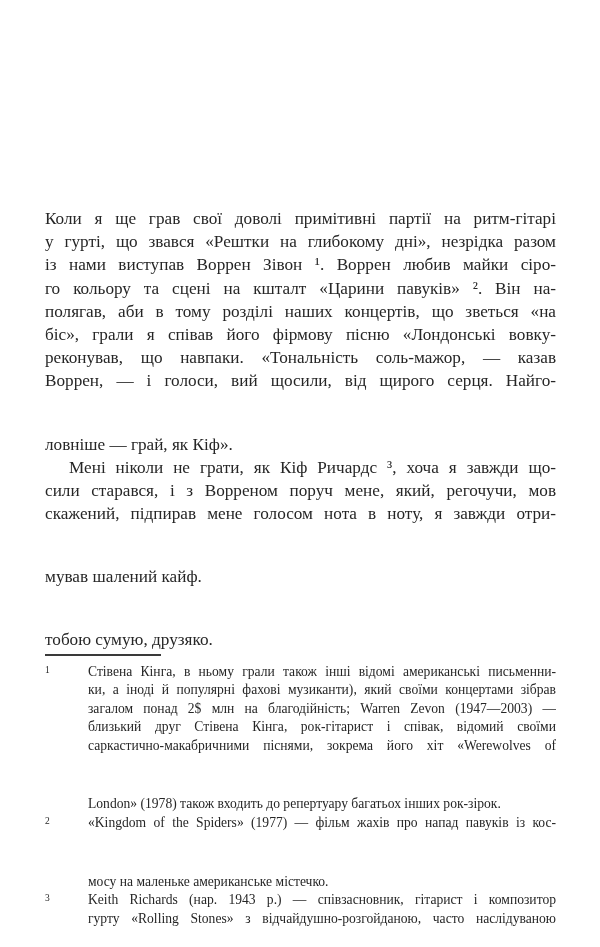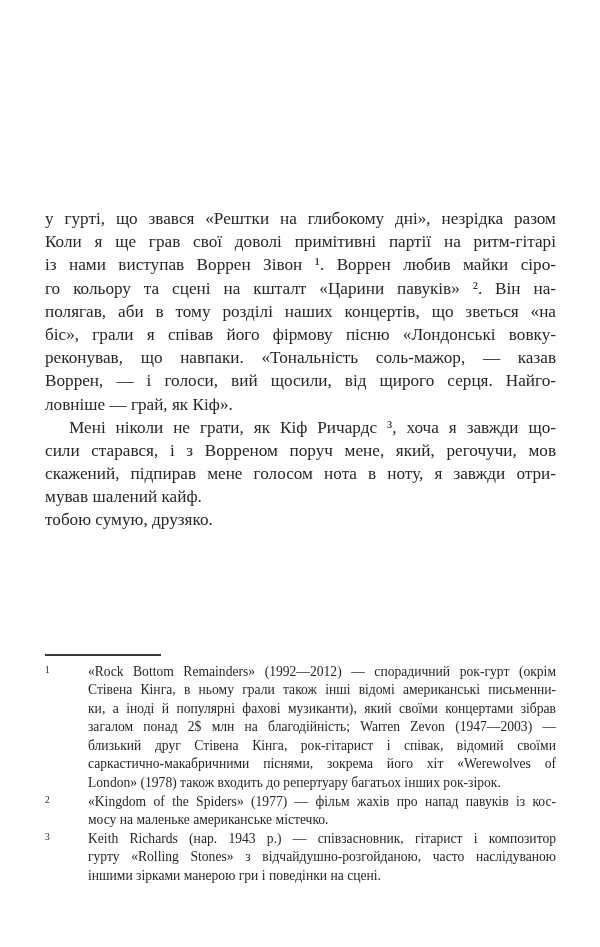--- a/index.html
+++ b/index.html
@@ -25,21 +25,21 @@
     width: 511px;
     font-size: 17.2px;
     line-height: 23.2px;
   }
   .tline {
     text-align: justify;
     text-align-last: justify;
     height: 23.2px;
     overflow: hidden;
   }
-  .tline.lastline { text-align-last: left; }
+  .tline.lastline { text-align-last: left; margin-top: 40px; }
   .tline.indent { text-indent: 24px; }
   .footnotes {
     position: absolute;
     left: 45px;
     top: 654px;
     width: 511px;
   }
   .fn-rule {
     width: 116px;
     height: 1.5px;
@@ -61,22 +61,22 @@
     line-height: 18.6px;
   }
   .fn-lines .tline { height: 18.6px; }
 </style>
 </head>
 <body>
 
 <div class="page" style="color: rgb(38, 38, 38); background: rgb(255, 255, 255);">
   <div class="main-text" id="main-text">
       <div class="paragraph">
+        <div class="tline">Коли я ще грав свої доволі примітивні партії на ритм-гітарі</div>
         <div class="tline">у гурті, що звався «Рештки на глибокому дні», незрідка разом</div>
-        <div class="tline">Коли я ще грав свої доволі примітивні партії на ритм-гітарі</div>
         <div class="tline">із нами виступав Воррен Зівон ¹. Воррен любив майки сіро-</div>
         <div class="tline">го кольору та сцені на кшталт «Царини павуків» ². Він на-</div>
         <div class="tline">полягав, аби в тому розділі наших концертів, що зветься «на</div>
         <div class="tline">біс», грали я співав його фірмову пісню «Лондонські вовку-</div>
         <div class="tline">реконував, що навпаки. «Тональність соль-мажор, — казав</div>
         <div class="tline">Воррен, — і голоси, вий щосили, від щирого серця. Найго-</div>
         <div class="tline lastline">ловніше — грай, як Кіф».</div>
       </div>
       <div class="paragraph">
         <div class="tline indent">Мені ніколи не грати, як Кіф Ричардс ³, хоча я завжди що-</div>
@@ -87,21 +87,20 @@
       <div class="paragraph">
         <div class="tline lastline">тобою сумую, друзяко.</div>
       </div>
     </div>
   <div class="footnotes">
     <div class="fn-rule" style="background: rgb(58, 58, 58);"></div>
     <div id="fn-list">
         <div class="footnote">
           <span class="fn-marker">1</span>
           <div class="fn-lines">
-            <div class="tline">«Rock Bottom Remainders» (1992—2012) — спорадичний рок-гурт (окрім</div>
             <div class="tline">Стівена Кінга, в ньому грали також інші відомі американські письменни-</div>
             <div class="tline">ки, а іноді й популярні фахові музиканти), який своїми концертами зібрав</div>
             <div class="tline">загалом понад 2$ млн на благодійність; Warren Zevon (1947—2003) —</div>
             <div class="tline">близький друг Стівена Кінга, рок-гітарист і співак, відомий своїми</div>
             <div class="tline">саркастично-макабричними піснями, зокрема його хіт «Werewolves of</div>
             <div class="tline lastline">London» (1978) також входить до репертуару багатьох інших рок-зірок.</div>
           </div>
         </div>
         <div class="footnote">
           <span class="fn-marker">2</span>

